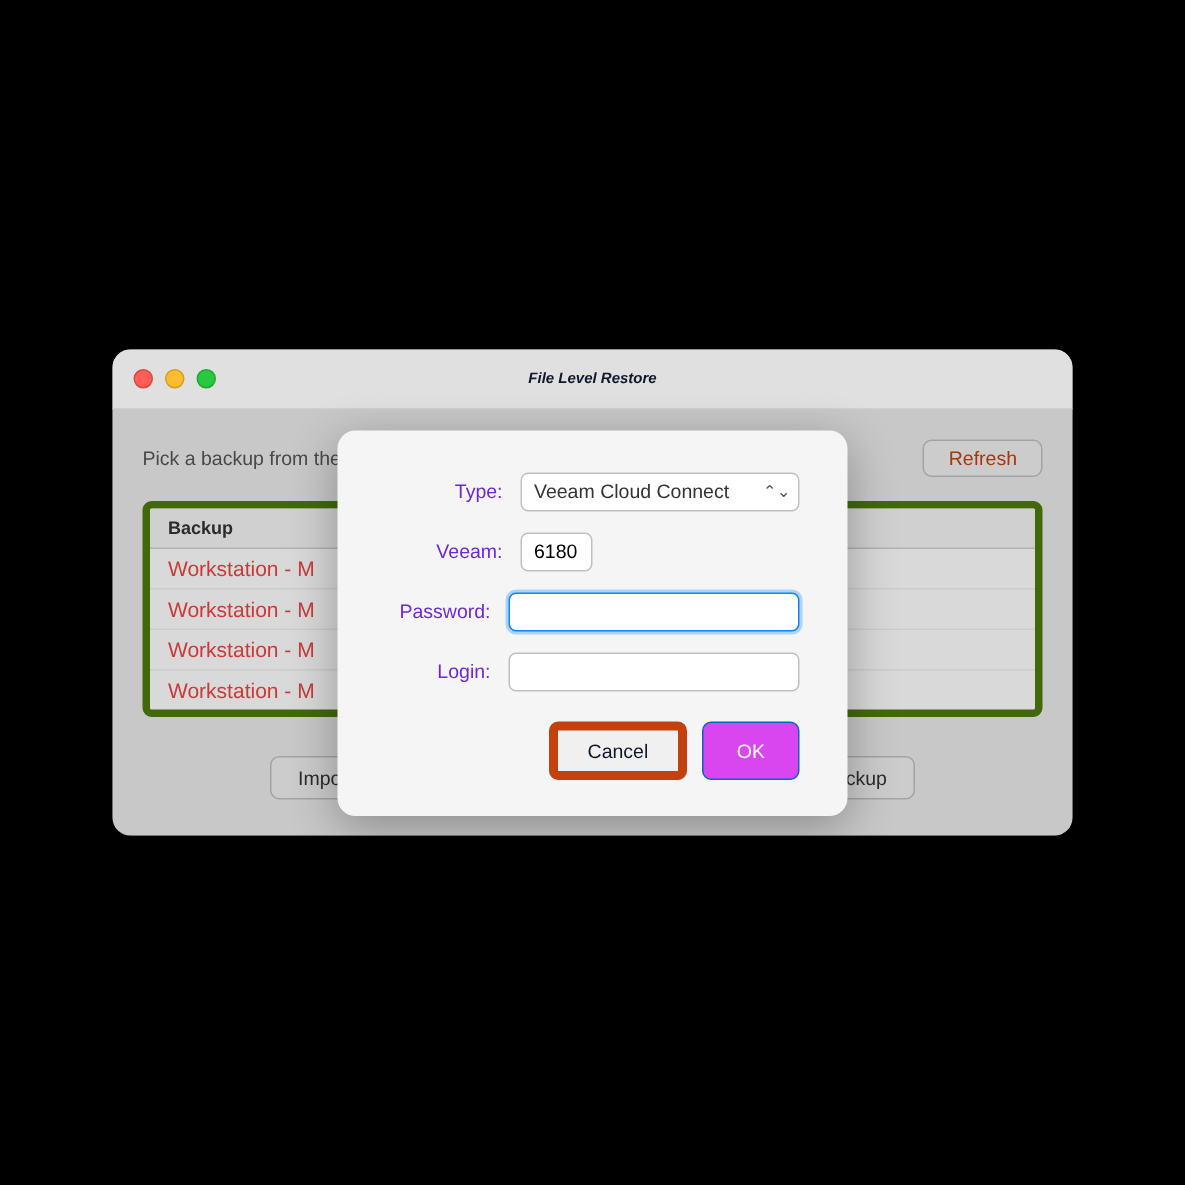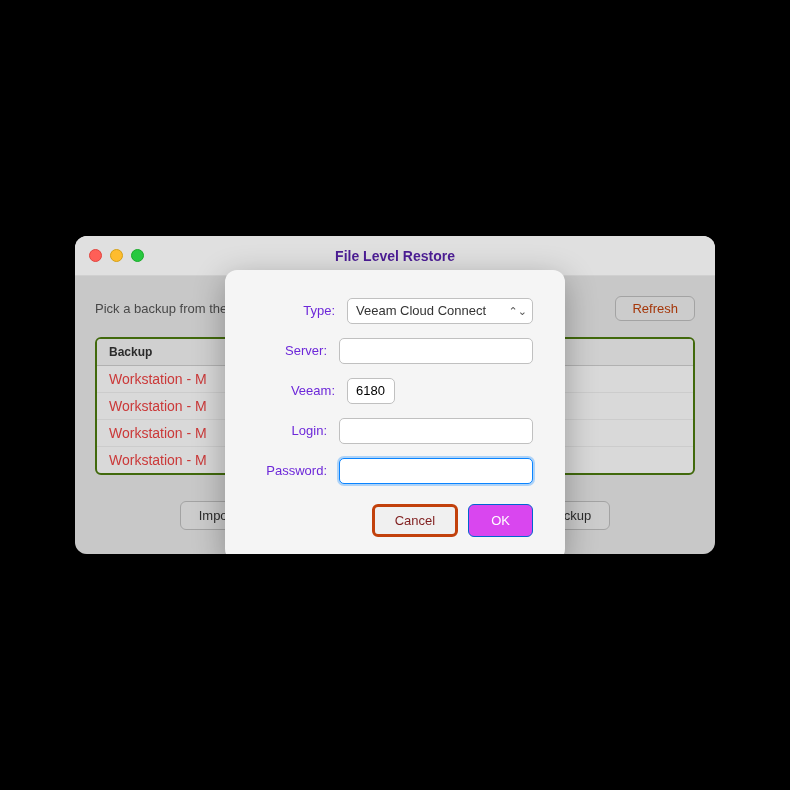--- a/index.html
+++ b/index.html
@@ -46,23 +46,24 @@
     }
 
     .tl-close { background: #ff5f57; border: 1px solid #e0443e; }
     .tl-minimize { background: #febc2e; border: 1px solid #d4a017; }
     .tl-maximize { background: #28c840; border: 1px solid #1aab29; }
 
     .titlebar-title {
       position: absolute;
       left: 50%;
       transform: translateX(-50%);
-      font-size: 14px;
+      font-size: 10px;
       font-weight: 600;
-      color: #4c1d95;
+      color: #0f172a;
+      font-style: italic;
     }
 
     .window-body {
       padding: 20px 20px 20px 20px;
       position: relative;
     }
 
     .instruction-row {
       display: flex;
       align-items: center;
@@ -80,21 +81,21 @@
       border: 1px solid #c0c0c0;
       border-radius: 6px;
       padding: 4px 16px;
       font-size: 13px;
       cursor: pointer;
       color: #c2410c;
     }
 
     .table-container {
       background: #fff;
-      border: 2px solid #4d7c0f;
+      border: 5px solid #4d7c0f;
       border-radius: 6px;
       overflow: hidden;
       margin-bottom: 16px;
     }
 
     .table-header {
       background: #f5f5f5;
       border-bottom: 1px solid #d0d0d0;
       padding: 6px 12px;
       font-size: 12px;
@@ -214,26 +215,26 @@
 
     .modal-buttons {
       display: flex;
       justify-content: flex-end;
       gap: 10px;
       margin-top: 20px;
     }
 
     .btn-cancel {
       background: #f0f0f0;
-      border: 3px solid #c2410c;
+      border: 6px solid #c2410c;
       border-radius: 6px;
       padding: 6px 20px;
       font-size: 13px;
       cursor: pointer;
-      color: #7f1d1d;
+      color: #0f172a;
       margin-left: 12px;
     }
 
     .btn-ok {
       background: #d946ef;
       border: 1px solid #0065d0;
       border-radius: 6px;
       padding: 6px 22px;
       font-size: 13px;
       cursor: pointer;
@@ -285,38 +286,34 @@
           <div class="type-select-wrapper">
             <select class="type-select">
               <option>Veeam Cloud Connect</option>
               <option>Local</option>
               <option>Network</option>
             </select>
             <span class="select-arrow">⌃⌄</span>
           </div>
         </div>
 
-        <div class="form-row">
-          <label class="form-label">Server:</label>
-          <input type="text" class="form-control" value="" style="">
-        </div>
 
         <div class="form-row">
           <label class="form-label">Veeam:</label>
           <input type="text" class="form-control port-input" value="6180" style="">
         </div>
 
         <div class="form-row">
+          <label class="form-label">Password:</label>
+          <input type="password" class="form-control" value="" style="border-color: rgb(10, 132, 255); box-shadow: rgba(10, 132, 255, 0.3) 0px 0px 0px 2px;">
+        </div>
+
+        <div class="form-row">
           <label class="form-label">Login:</label>
           <input type="text" class="form-control" value="" style="">
-        </div>
-
-        <div class="form-row">
-          <label class="form-label">Password:</label>
-          <input type="password" class="form-control" value="" style="border-color: rgb(10, 132, 255); box-shadow: rgba(10, 132, 255, 0.3) 0px 0px 0px 2px;">
         </div>
 
         <div class="modal-buttons">
           <button class="btn-cancel">Cancel</button>
           <button class="btn-ok">OK</button>
         </div>
 
       </div>
     </div>
 

